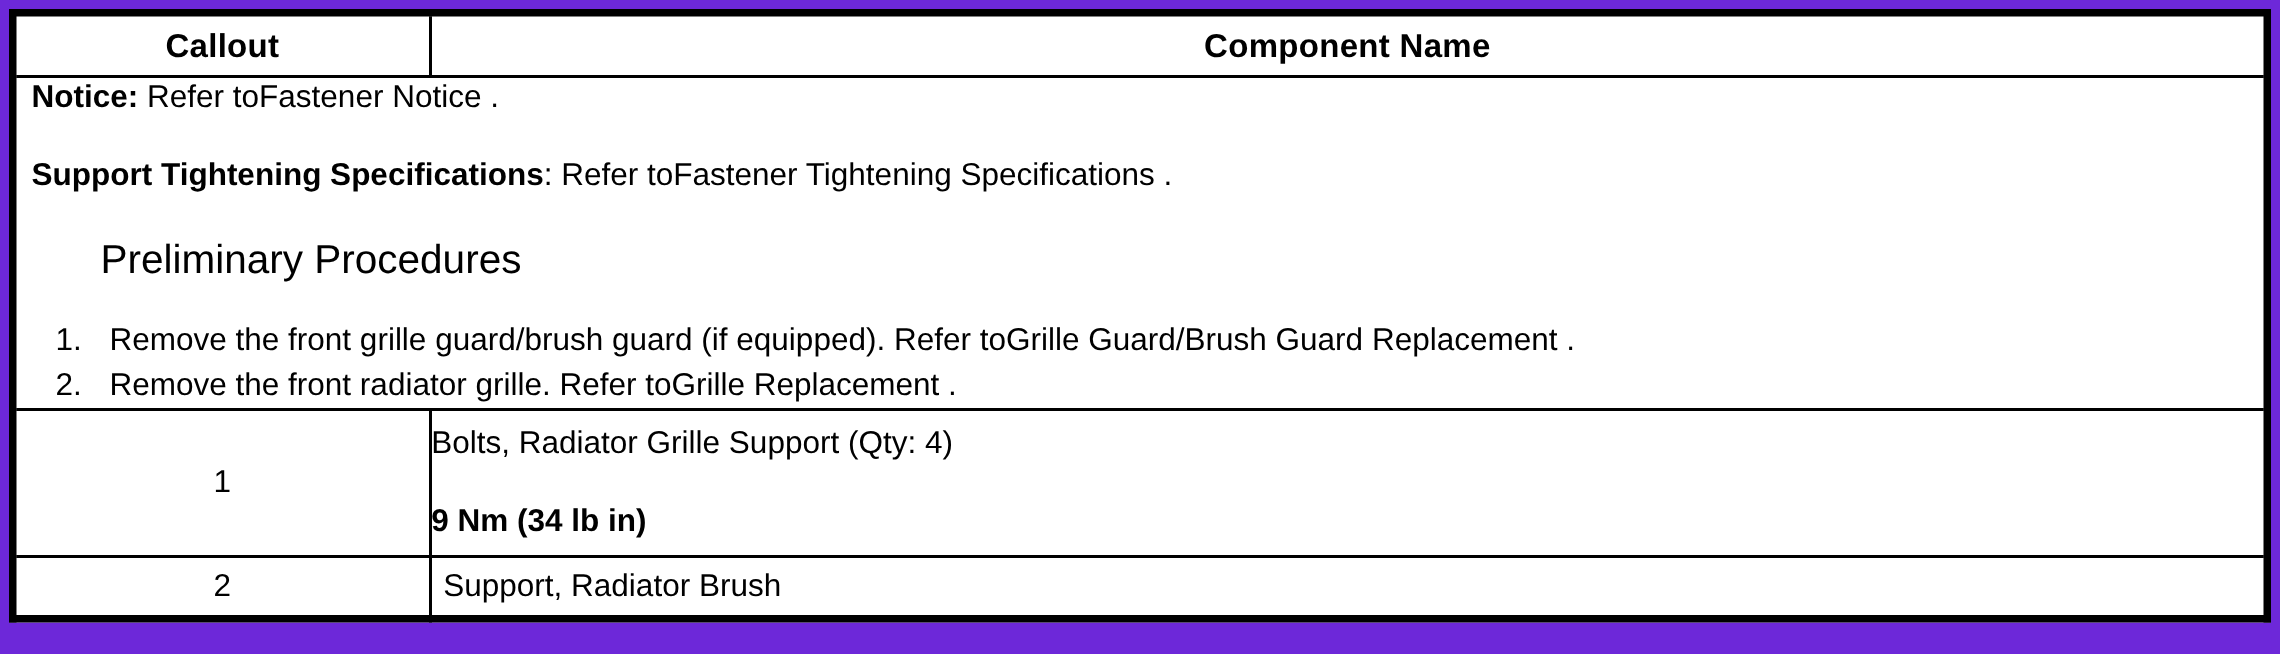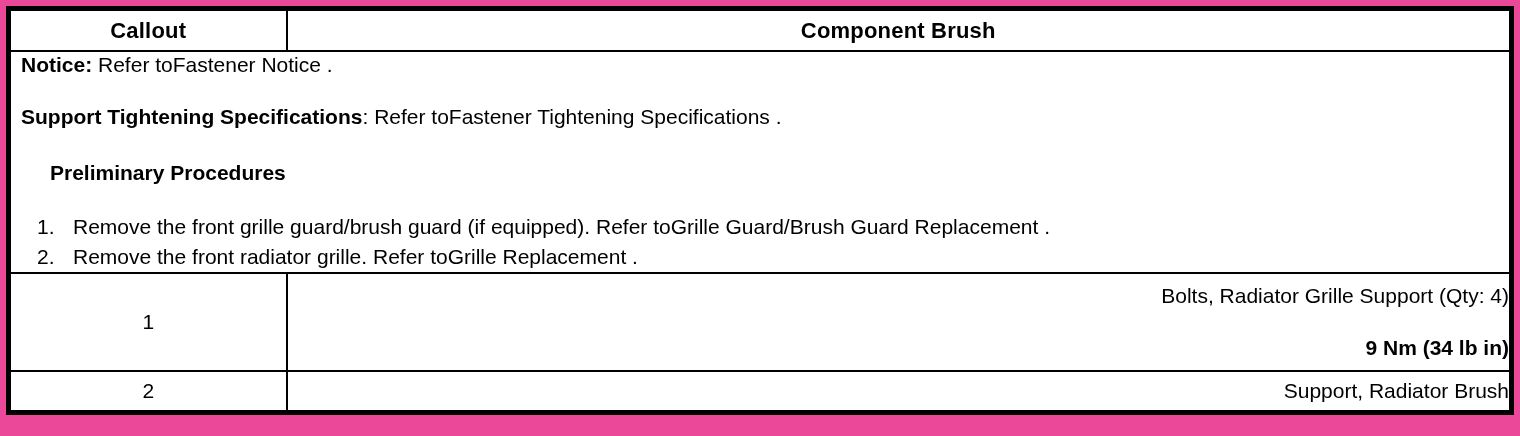--- a/index.html
+++ b/index.html
@@ -12,21 +12,21 @@
     height: 436px;
     font-family: "Liberation Sans", sans-serif;
     color: #000000;
     overflow: hidden;
   }
 
   .page {
     position: relative;
     width: 1520px;
     height: 436px;
-    background: #ec4899;
+    background: #6d28d9;
     box-sizing: border-box;
   }
 
   .spec-table {
     position: absolute;
     left: 6px;
     top: 6px;
     width: 1508px;
     border-collapse: collapse;
     table-layout: fixed;
@@ -65,25 +65,25 @@
     font-size: 21px;
     line-height: 26px;
     padding: 0 10px;
     margin: 0 0 8px 0;
     white-space: nowrap;
   }
   .notice-line.second { margin-top: 26px; margin-bottom: 0; }
   .notice-line b { font-weight: bold; }
 
   .prelim-heading {
-    font-size: 21px;
-    font-weight: bold;
+    font-size: 27px;
+    font-weight: normal;
     line-height: 26px;
     margin: 30px 0 0 0;
-    padding: 0 0 0 39px;
+    padding: 0 0 0 56px;
     white-space: nowrap;
   }
 
   .proc-list {
     margin: 26px 0 0 0;
     padding: 0;
     list-style: none;
   }
   .proc-item {
     font-size: 21px;
@@ -103,21 +103,20 @@
   .callout-cell {
     text-align: center;
     font-size: 21px;
     vertical-align: middle;
   }
   .component-cell {
     padding: 8px 0 8px 8px;
     vertical-align: top;
     font-size: 21px;
     line-height: 26px;
-    text-align: right;
   }
   .component-cell.single {
     vertical-align: middle;
     padding: 6px 0 6px 8px;
   }
   .comp-name { margin: 0; white-space: nowrap; }
   .comp-torque {
     margin: 26px 0 0 0;
     font-weight: bold;
     white-space: nowrap;
@@ -132,21 +131,21 @@
 
   <table class="spec-table">
     <colgroup>
       <col class="col-callout">
       <col class="col-component">
     </colgroup>
 
     <thead>
       <tr>
         <th class="hdr-cell">Callout</th>
-        <th class="hdr-cell">Component Brush</th>
+        <th class="hdr-cell">Component Name</th>
       </tr>
     </thead>
 
     <tbody>
 
       <tr>
         <td class="notice-cell" colspan="2">
 
           <p class="notice-line"><b>Notice:</b><span> Refer toFastener Notice .</span></p>
 

